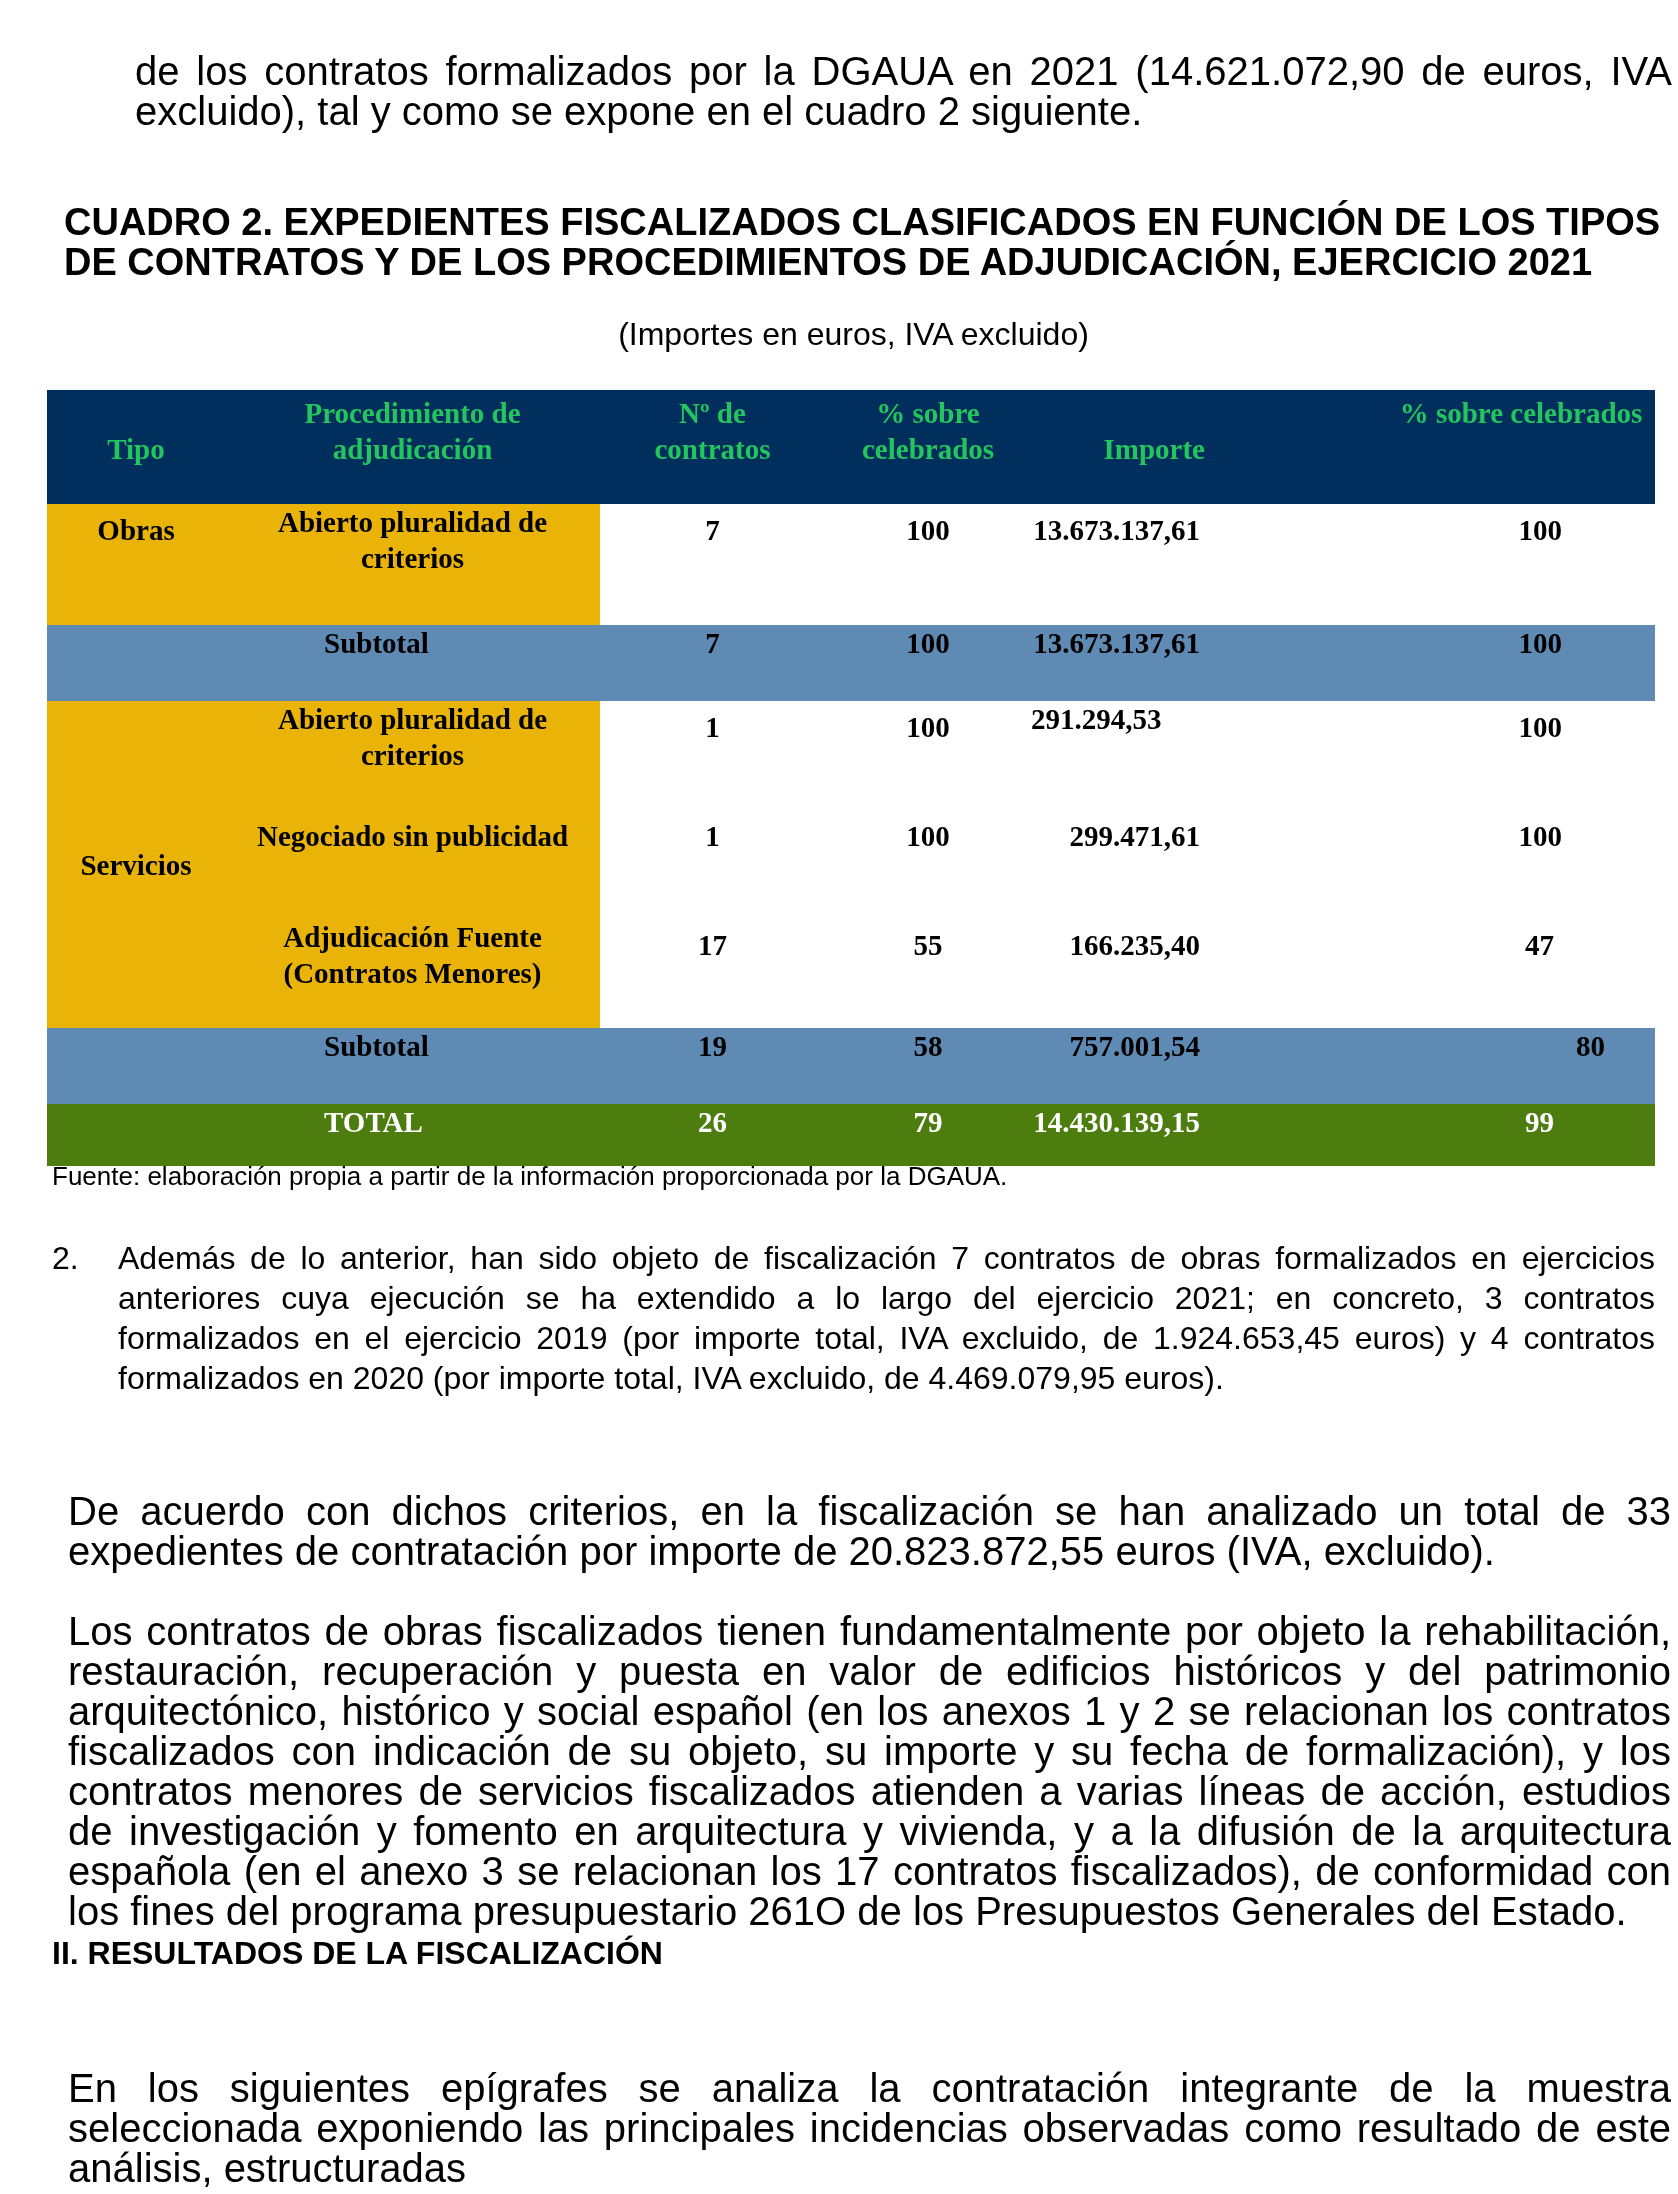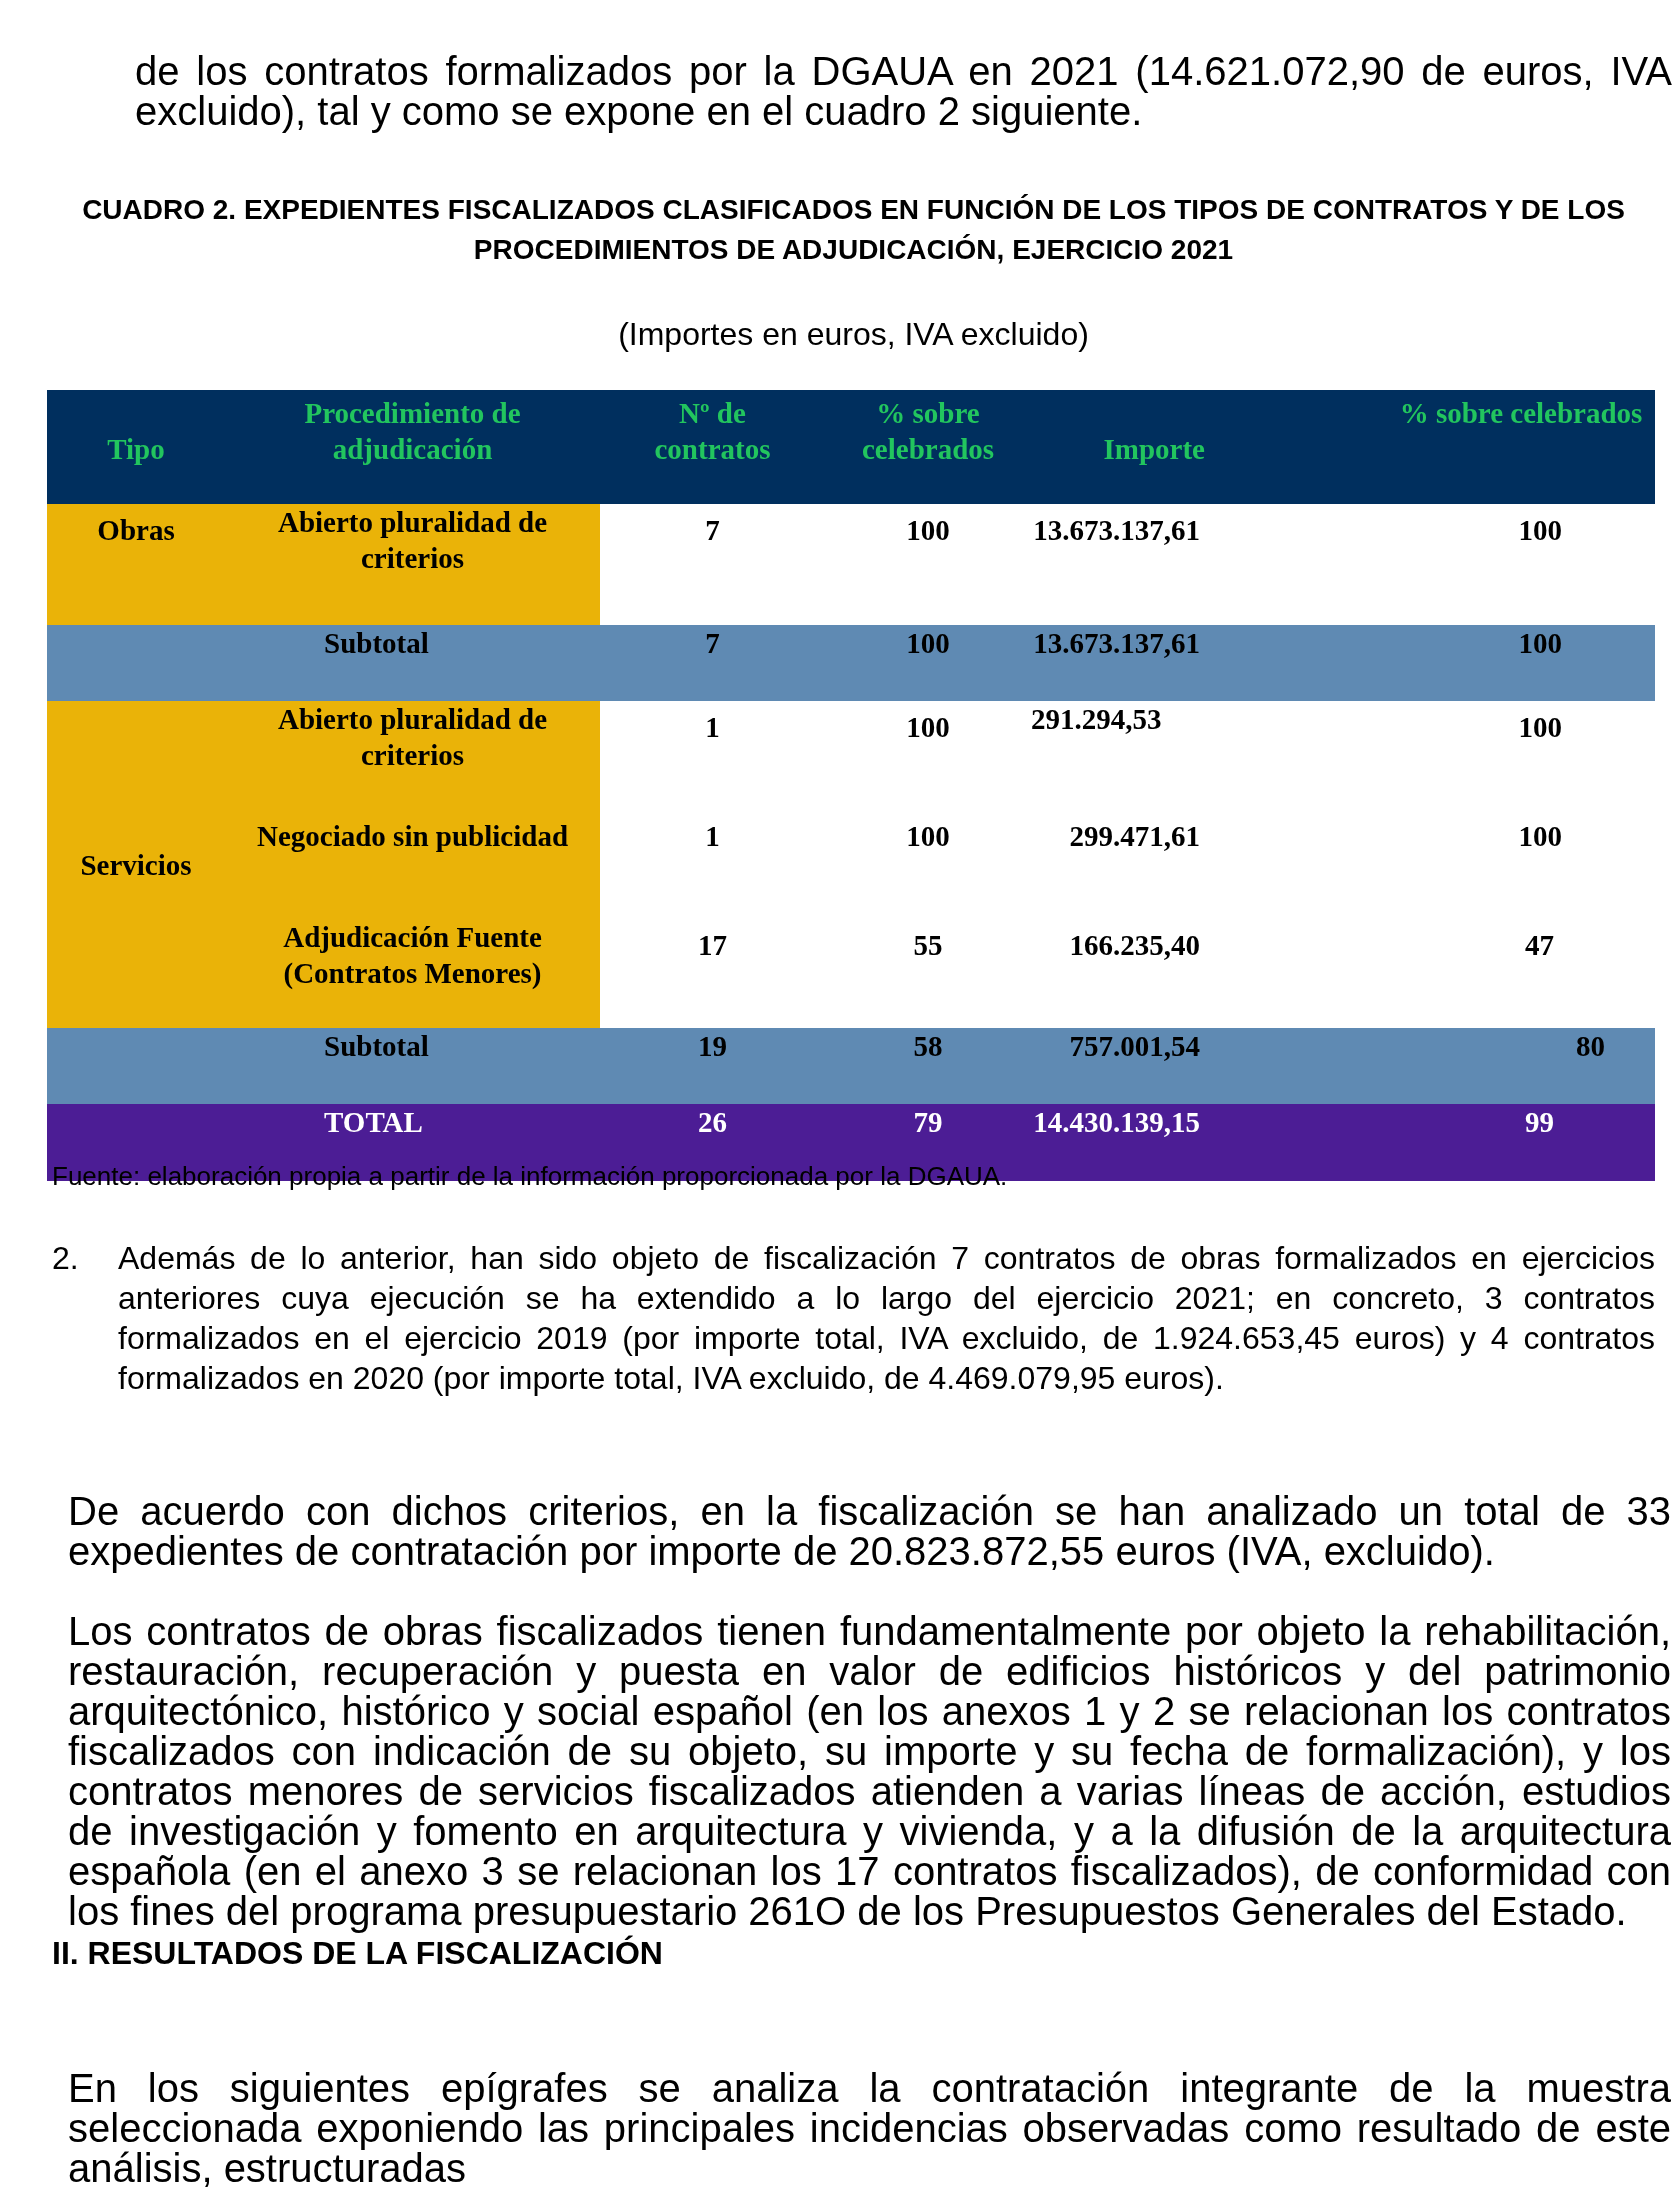--- a/index.html
+++ b/index.html
@@ -7,41 +7,41 @@
     width: 1679px; height: 2194px; position: relative; overflow: hidden;
     font-family: "Liberation Sans", sans-serif; color: #000;
   }
   .para {
     position: absolute; left: 52px; width: 1603px;
     font-size: 40px; line-height: 40px; text-align: justify;
     text-align-last: left; margin: 16px;
   }
   .intro { left: 119px; width: 1537px; top: 35px; }
   .title {
-    position: absolute; left: 52px; width: 1603px; text-align: center;
-    font-weight: bold; font-size: 28px; line-height: 40px; top: 190px; margin: 0;
+    position: absolute; left: 52px; width: 1603px; text-align: left;
+    font-weight: bold; font-size: 38px; line-height: 40px; top: 190px; margin: 12px;
   }
   .subtitle {
     position: absolute; left: 52px; width: 1603px; text-align: center;
     font-weight: normal; font-size: 32px; line-height: 40px; top: 314px; margin: 0;
   }
   table.cuadro {
     position: absolute; left: 47px; top: 390px; width: 1608px;
     border-collapse: collapse; table-layout: fixed;
     font-family: "Liberation Serif", serif; font-weight: bold; font-size: 29px;
     line-height: 36px;
   }
   table.cuadro td, table.cuadro th { padding: 0; }
   .hdr th { background: #002f5e; color: #22c55e; height: 114px; vertical-align: top; font-weight: bold; }
   .hdr th .two { display: block; padding-top: 4.7px; }
   .hdr th .one { display: block; padding-top: 41px; }
   .gray { background: #eab308; }
   .white { background: #fff; }
   .subrow td { background: #5f8ab3; color: #000; height: 76px; vertical-align: top; padding-top: 3.2px; }
-  .totalrow td { background: #4c1d95; color: #fff; height: 77px; vertical-align: top; padding-top: 3.2px; }
+  .totalrow td { background: #4d7c0f; color: #fff; height: 62px; vertical-align: top; padding-top: 3.2px; }
   .c { text-align: center; }
   .obras td { height: 113px; }
   .serv td { height: 101px; }
   .fuente {
     position: absolute; left: 52px; top: 1160px; font-size: 26px; line-height: 32px; margin: 0;
   }
   .listitem { position: absolute; left: 52px; top: 1238px; width: 1603px; }
   .listitem .num { position: absolute; left: 0; top: 0; font-size: 32px; line-height: 40px; }
   .listitem .txt {
     position: absolute; left: 66px; width: 1537px; font-size: 32px; line-height: 40px;

